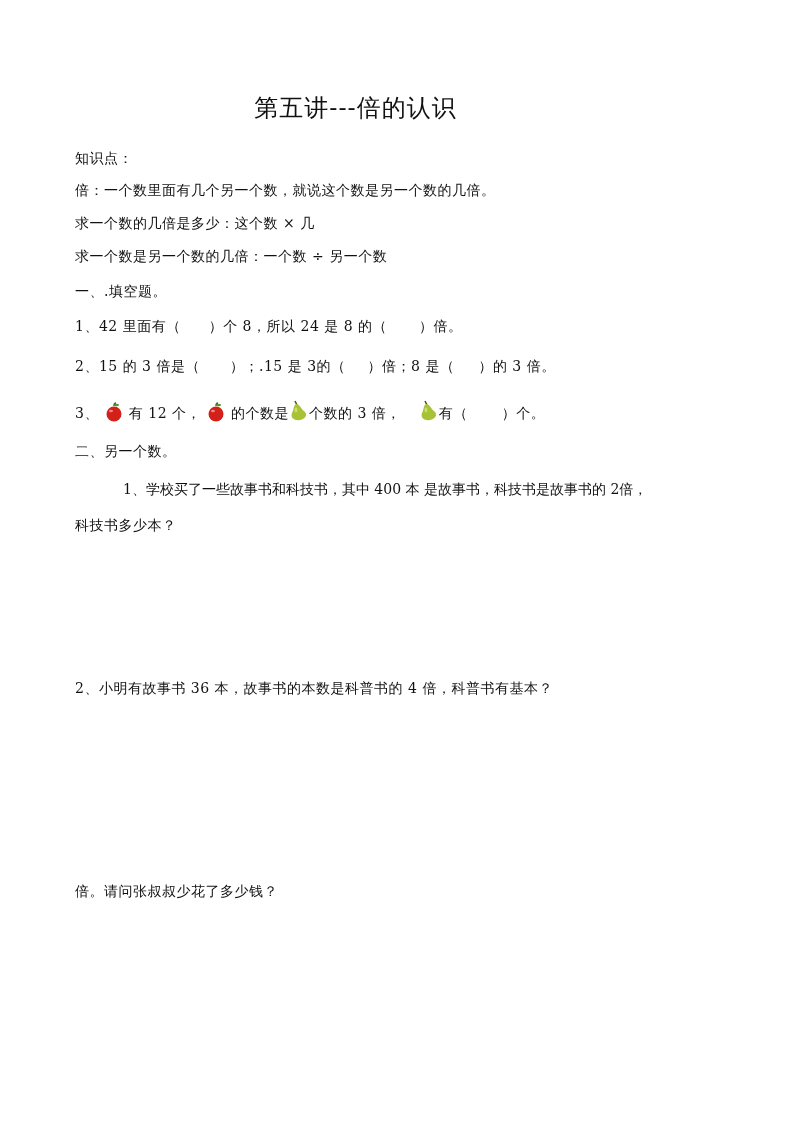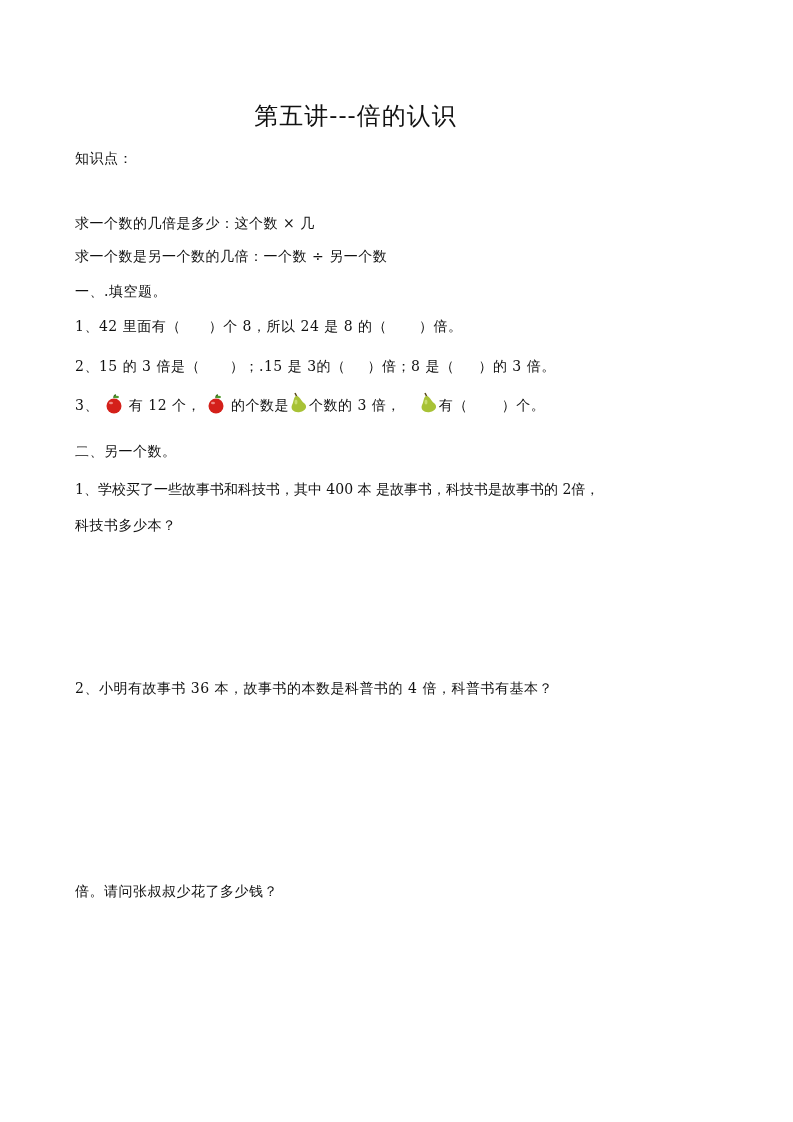--- a/index.html
+++ b/index.html
@@ -1,47 +1,48 @@
 <!DOCTYPE html>
 <html><head>
   <meta charset="utf-8">
   <style>
     html, body { margin: 0; padding: 0; background: #ffffff; }
     body { width: 793px; height: 1122px; position: relative; overflow: hidden;
            font-family: "DejaVu Serif", "Liberation Serif", serif; color: #111; }
     .page { position: absolute; left: 0; top: 0; width: 793px; height: 1122px; }
-    .title { position: absolute; left: 0; width: 711px; top: 100px; text-align: center;
+    .title { position: absolute; left: 0; width: 711px; top: 92px; text-align: center;
              font-size: 24px; letter-spacing: 1px; }
     .line { position: absolute; left: 75px; font-size: 14px; white-space: nowrap; letter-spacing: 0.5px; }
-    .wide { letter-spacing: 0px; }
+    .wide { letter-spacing: 0px; margin-left: 48px; }
     .fruit { display: inline-block; vertical-align: -4px; }
     .gap { display: inline-block; }
   </style>
 </head>
 <body>
 
 <div class="page">
 
   <div class="title">第五讲---倍的认识</div>
 
   <div class="line" style="top:150px">知识点：</div>
+  <div class="line" style="top:182px">倍：一个数里面有几个另一个数，就说这个数是另一个数的几倍。</div>
   <div class="line" style="top:248px">求一个数是另一个数的几倍：一个数 ÷ 另一个数</div>
   <div class="line" style="top:215px">求一个数的几倍是多少：这个数 × 几</div>
 
   <div class="line" style="top:283px">一、.填空题。</div>
 
   <div class="line" style="top:318px">
     <span>1、42 里面有（</span><span class="gap" style="width:28px"></span><span>）个 8，所以 24 是 8 的（</span><span class="gap" style="width:32px"></span><span>）倍。</span>
   </div>
 
   <div class="line" style="top:358px">
     <span>2、15 的 3 倍是（</span><span class="gap" style="width:30px"></span><span>）；.15 是 3的（</span><span class="gap" style="width:22px"></span><span>）倍；8 是（</span><span class="gap" style="width:24px"></span><span>）的 3 倍。</span>
   </div>
 
-  <div class="line" style="top:392px">
+  <div class="line" style="top:400px">
     <span>3、</span>
     <span class="fruit">
       <svg width="20" height="20" viewBox="0 0 20 20">
           <path d="M10 4 C10 2 11 1 12 1" stroke="#3a6b1e" stroke-width="1.5" fill="none"></path>
           <ellipse cx="12.5" cy="3" rx="2.5" ry="1.2" fill="#4f9a2a"></ellipse>
           <circle cx="10" cy="12" r="7.5" fill="#d4201a"></circle>
           <ellipse cx="7" cy="9" rx="2" ry="1.3" fill="#f5a09a" opacity="0.8"></ellipse>
         </svg>
     </span>
     <span>有 12 个，</span>

